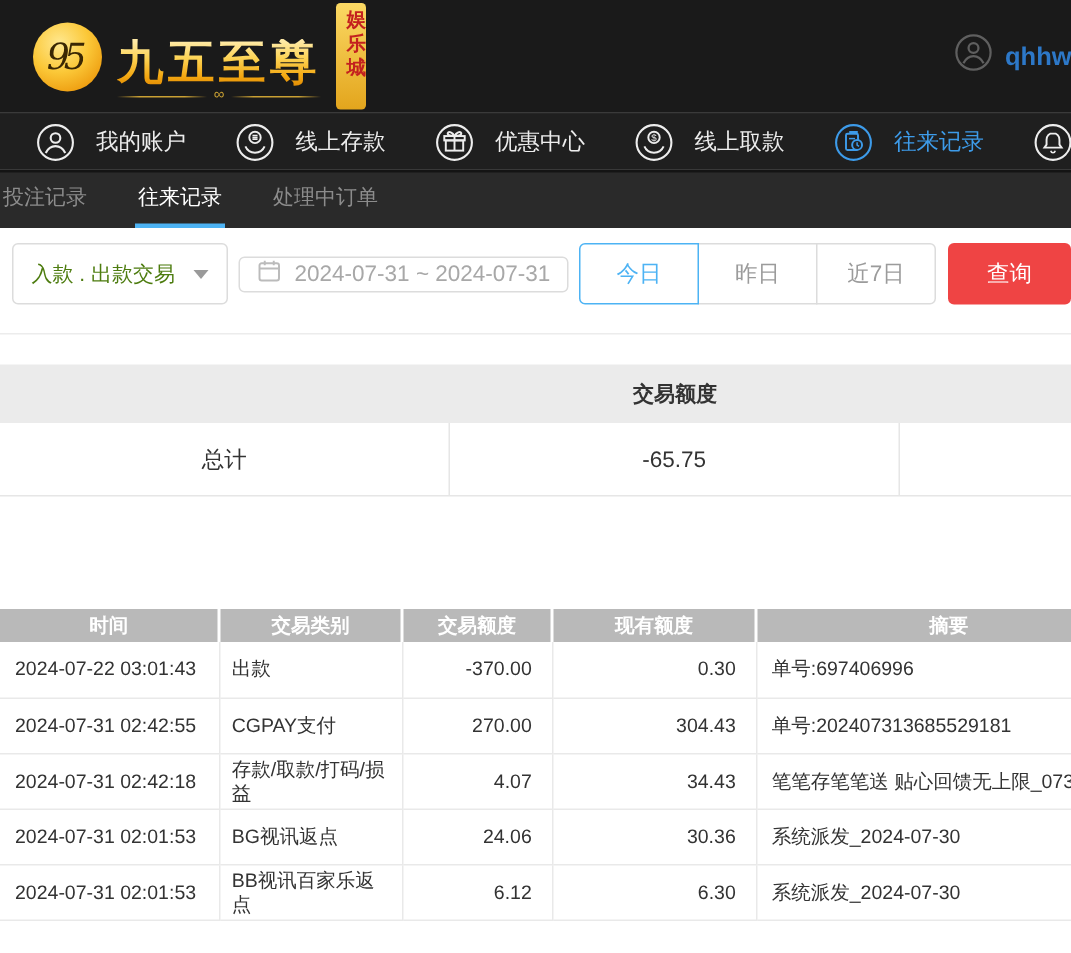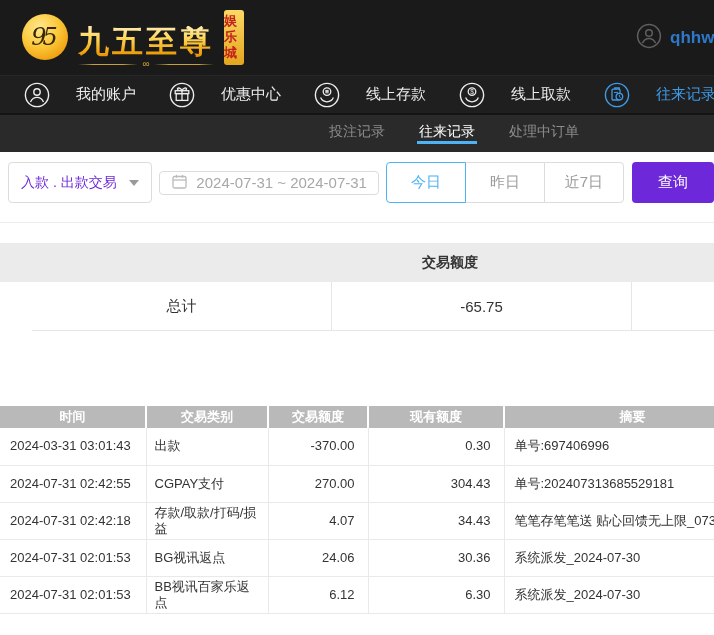--- a/index.html
+++ b/index.html
@@ -16,70 +16,70 @@
     color:#3a2703; font-family:"DejaVu Serif",serif; font-weight:normal; font-style:italic;
     font-size:24px; letter-spacing:-4px; padding-right:5px; }
   .logo-mid { display:flex; flex-direction:column; }
   .logo-title { font-size:31px; font-weight:bold; letter-spacing:3px; line-height:1.05;
     background:linear-gradient(180deg,#ffeaa6 5%,#fdd455 40%,#f3a711 78%,#e08a04);
     -webkit-background-clip:text; background-clip:text; color:transparent;margin-top:20px; }
   .flourish { display:flex; align-items:center; gap:4px; margin-top:1px; color:#c9a033;
     font-size:10px; line-height:10px; }
   .fl-line { height:1px; flex:1;
     background:linear-gradient(90deg,transparent,#c9a033 25%,#c9a033 75%,transparent); }
-  .badge { width:20px; padding:3px 0 4px; background:linear-gradient(180deg,#fbd964,#e3a51d);
+  .badge { width:20px; padding:3px 0 20px; background:linear-gradient(180deg,#fbd964,#e3a51d);
     border-radius:3px; color:#c3201f; font-weight:bold; font-size:13px; line-height:16px;
-    text-align:left; word-break:break-all; }
+    text-align:right; word-break:break-all; }
   .userbox { position:absolute; left:636px; top:0; height:100%;
     display:flex; align-items:center; gap:8px; cursor:pointer; }
   .username { color:#2d78c8; font-weight:bold; font-size:17px; white-space:nowrap; }
 
   
   .mainnav { height:38px; background:#1f1f1f; border-top:1px solid #262626;
     display:flex; align-items:center; padding-left:24px; gap:33px; white-space:nowrap; }
-  .nav-item { display:flex; align-items:center; gap:26px; color:#ededed; font-size:15px;
+  .nav-item { display:flex; align-items:center; gap:14px; color:#ededed; font-size:15px;
     cursor:pointer; flex:0 0 auto; }
   .nav-item svg { display:block; }
   .nav-item.active { color:#3d9be9; }
 
   
   .subtabs { height:39px; background:#2a2a2a; border-top:2px solid #141414;
-    display:flex; padding-left:327px; gap:30px;align-items:center; }
+    display:flex; gap:30px; }
   .tab { font-size:14px; color:#8c8c8c; display:flex; align-items:center; padding:0 2px;
     border-bottom:3px solid transparent; cursor:pointer; }
   .tab.active { color:#ffffff; border-bottom-color:#4db3f4; }
 
   
   .filterrow { display:flex; align-items:center; margin:10px 0 0 8px; height:41px; }
   .select { width:150px; height:41px; border:1px solid #dcdcdc; border-radius:4px;
     display:flex; align-items:center; justify-content:space-between; padding:0 12px;
-    font-size:14px; color:#6d28d9; cursor:pointer; background:#fff; }
+    font-size:14px; color:#4d7c0f; cursor:pointer; background:#fff; }
   .caret { width:0; height:0; border-left:5px solid transparent; border-right:5px solid transparent;
     border-top:6px solid #9a9a9a; }
   .datebox { width:228px; height:24px; border:1px solid #dcdcdc; border-radius:4px;
     display:flex; align-items:center; gap:8px; padding:0 11px; margin-left:7px;
     font-size:15px; color:#a8a8a8; cursor:pointer; background:#fff; white-space:nowrap; }
   .btngroup { display:flex; margin-left:7px; }
   .qbtn { width:80px; height:41px; border:1px solid #dcdcdc; background:#fff; color:#9b9b9b;
     font-size:15px; cursor:pointer; margin-left:-1px; position:relative;
     font-family:inherit; }
   .qbtn:first-child { border-radius:4px 0 0 4px; margin-left:0; }
   .qbtn:last-child { border-radius:0 4px 4px 0; }
   .qbtn.active { border-color:#4db3f4; color:#4db3f4; z-index:1; }
-  .query { width:86px; height:41px; margin-left:8px; background:#6d28d9; color:#fff;
+  .query { width:86px; height:41px; margin-left:8px; background:#ef4444; color:#fff;
     border:none; border-radius:4px; font-size:15px; cursor:pointer; font-family:inherit; }
 
   .hr-line { height:1px; background:#ececec; margin-top:19px; }
 
   
   .summary { margin-top:20px; }
   .sum-head { height:39px; background:#ebebeb; display:flex; align-items:center;
     font-weight:bold; font-size:14px; color:#333; }
   .sum-row { height:49px; display:flex; align-items:center; font-size:15px; color:#333;
-    border-bottom:1px solid #e6e6e6;margin-left:32px; }
+    border-bottom:1px solid #e6e6e6; }
   .sc1 { width:300px; text-align:center; }
   .sc2 { width:300px; text-align:center; }
   .sc3 { flex:1; }
   .sum-row .sc1, .sum-row .sc2 { align-self:stretch; display:flex; align-items:center;
     justify-content:center; border-right:1px solid #e6e6e6; }
 
   
   .dtable { width:760px; border-collapse:collapse; table-layout:fixed; margin-top:75px;
     font-size:13px; color:#333; }
   .dtable th { background:#b9b9b9; color:#fff; height:22px; font-size:13px; font-weight:bold;
@@ -129,39 +129,39 @@
           <circle cx="13" cy="10" r="3.2"></circle>
         <path d="M6.5 20c1.6-3.4 4-4.6 6.5-4.6s4.9 1.2 6.5 4.6"></path>
       </svg>
     </span>
     <span>我的账户</span>
   </div>
   <div class="nav-item">
     <span>
       <svg width="26" height="26" viewBox="0 0 26 26" fill="none" stroke="currentColor" stroke-width="1.3">
         <circle cx="13" cy="13" r="11.6" stroke-width="1.4"></circle>
+        <circle cx="13" cy="9.6" r="3.8"></circle>
+        <path d="M11.3 8.4h3.4M11.3 9.6h3.4M11.3 10.8h3.4" stroke-width="1"></path>
+        <path d="M6.6 15.6c1.2 2.8 3.6 4.2 6.4 4.2s5.2-1.4 6.4-4.2"></path>
+      </svg>
+    </span>
+    <span>线上存款</span>
+  </div>
+  <div class="nav-item">
+    <span>
+      <svg width="26" height="26" viewBox="0 0 26 26" fill="none" stroke="currentColor" stroke-width="1.3">
+        <circle cx="13" cy="13" r="11.6" stroke-width="1.4"></circle>
         <rect x="7.2" y="11.6" width="11.6" height="6.8"></rect>
         <rect x="6.2" y="8.7" width="13.6" height="2.9"></rect>
         <line x1="13" y1="8.7" x2="13" y2="18.4"></line>
         <path d="M13 8.6c-1.2-2.4-3.9-3.3-4.5-1.9-.5 1.6 2.4 1.9 4.5 1.9z"></path>
         <path d="M13 8.6c1.2-2.4 3.9-3.3 4.5-1.9.5 1.6-2.4 1.9-4.5 1.9z"></path>
       </svg>
     </span>
     <span>优惠中心</span>
-  </div>
-  <div class="nav-item">
-    <span>
-      <svg width="26" height="26" viewBox="0 0 26 26" fill="none" stroke="currentColor" stroke-width="1.3">
-        <circle cx="13" cy="13" r="11.6" stroke-width="1.4"></circle>
-        <circle cx="13" cy="9.6" r="3.8"></circle>
-        <path d="M11.3 8.4h3.4M11.3 9.6h3.4M11.3 10.8h3.4" stroke-width="1"></path>
-        <path d="M6.6 15.6c1.2 2.8 3.6 4.2 6.4 4.2s5.2-1.4 6.4-4.2"></path>
-      </svg>
-    </span>
-    <span>线上存款</span>
   </div>
   <div class="nav-item">
     <span>
       <svg width="26" height="26" viewBox="0 0 26 26" fill="none" stroke="currentColor" stroke-width="1.3">
         <circle cx="13" cy="13" r="11.6" stroke-width="1.4"></circle>
         <circle cx="13" cy="9.6" r="3.8"></circle>
         <text x="13" y="11.8" text-anchor="middle" font-size="6.5" fill="currentColor" stroke="none" font-family="Liberation Sans,sans-serif">$</text>
         <path d="M6.6 15.6c1.2 2.8 3.6 4.2 6.4 4.2s5.2-1.4 6.4-4.2"></path>
       </svg>
     </span>
@@ -251,21 +251,21 @@
       <tr>
         <th>时间</th>
         <th>交易类别</th>
         <th>交易额度</th>
         <th>现有额度</th>
         <th>摘要</th>
       </tr>
     </thead>
     <tbody>
       <tr>
-        <td>2024-03-31 03:01:43</td>
+        <td>2024-07-22 03:01:43</td>
         <td>出款</td>
         <td class="num">-370.00</td>
         <td class="num">0.30</td>
         <td>单号:697406996</td>
       </tr>
       <tr>
         <td>2024-07-31 02:42:55</td>
         <td>CGPAY支付</td>
         <td class="num">270.00</td>
         <td class="num">304.43</td>

